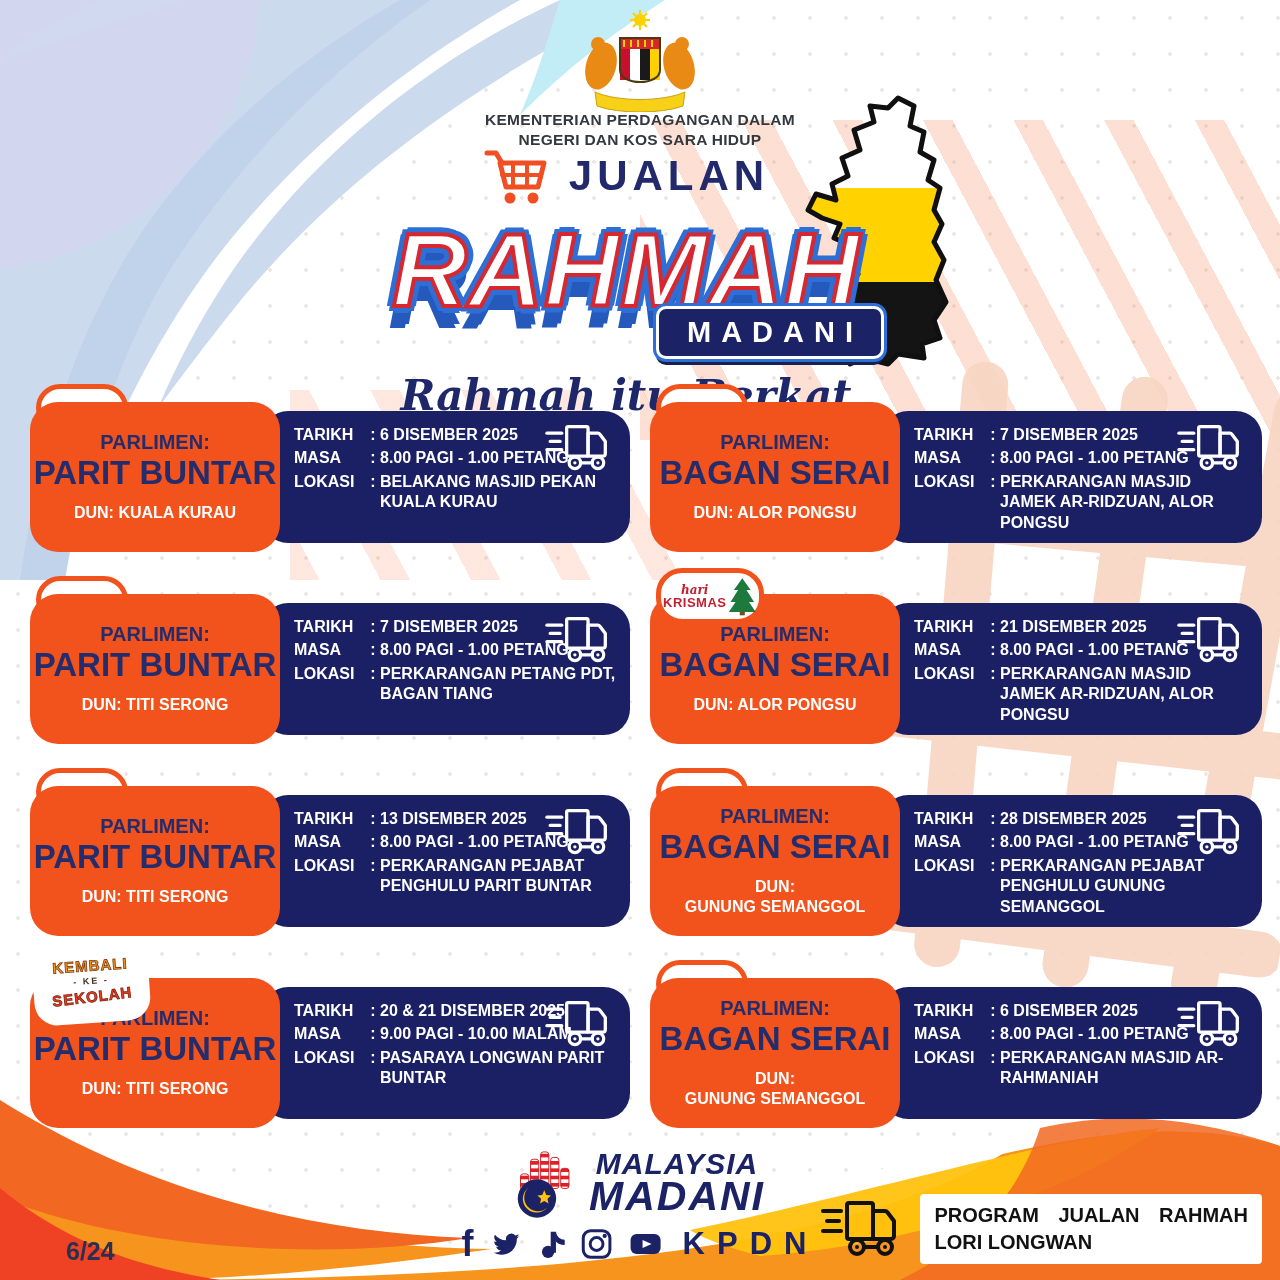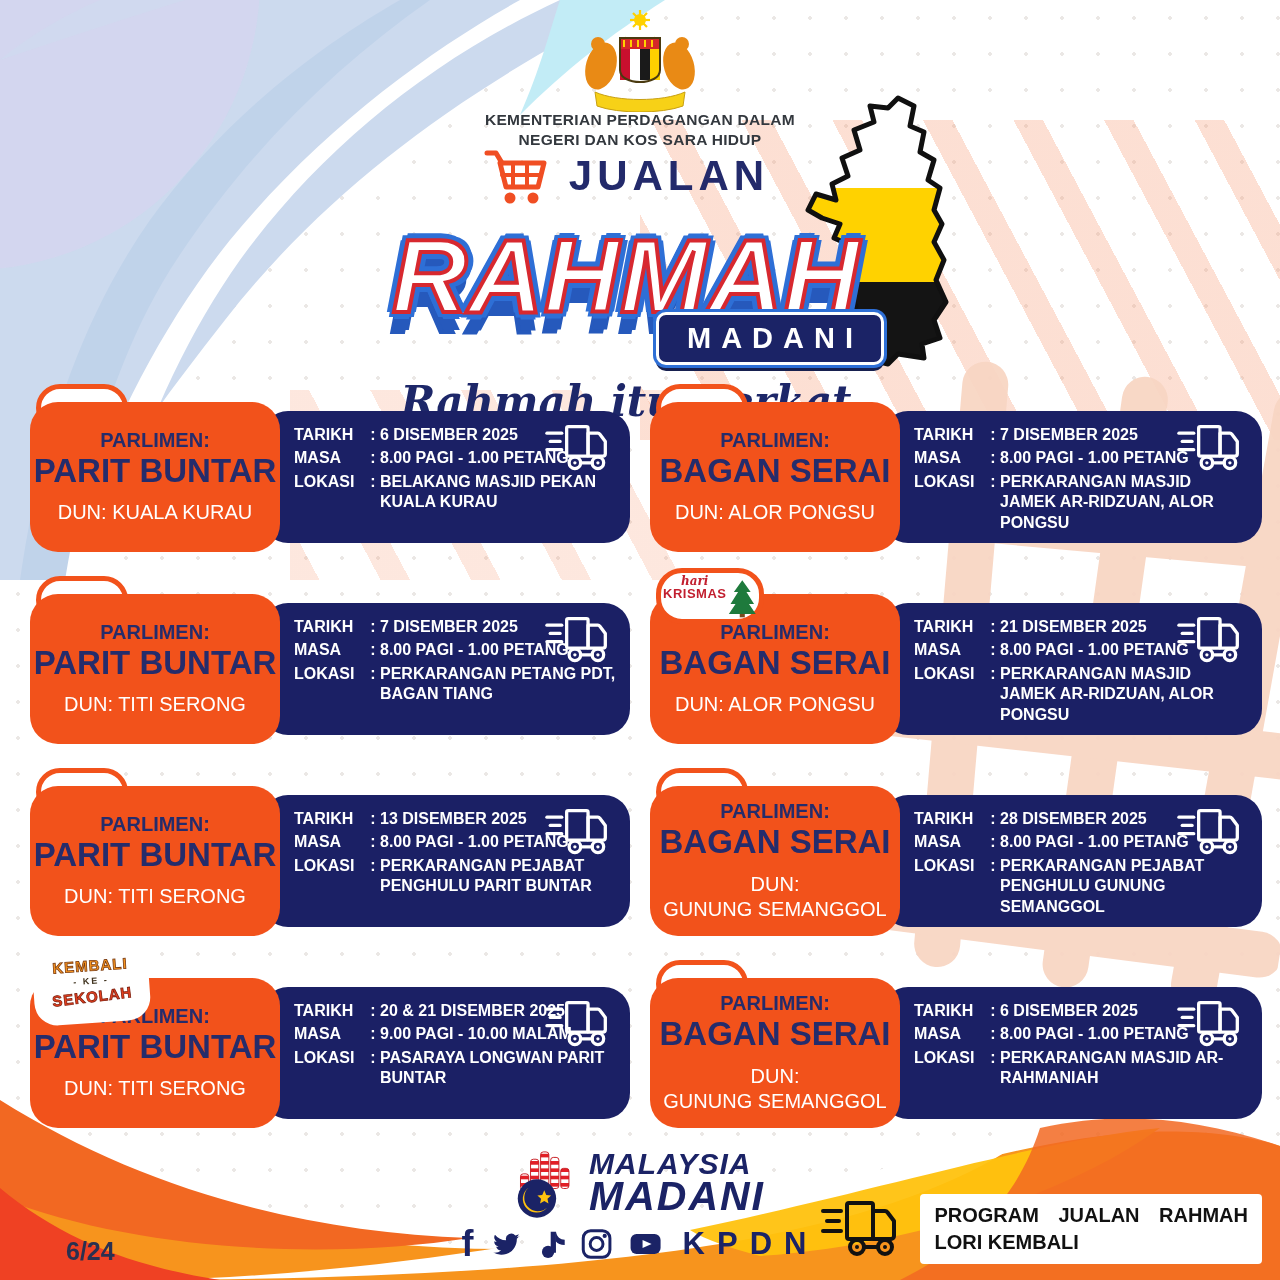--- a/index.html
+++ b/index.html
@@ -13,70 +13,70 @@
   .stripes{position:absolute;z-index:0;pointer-events:none;
           background:repeating-linear-gradient(62deg,rgba(247,150,110,.30) 0 26px,transparent 26px 80px);}
   #stripesA{left:640px;top:120px;width:640px;height:320px;}
   #stripesB{left:290px;top:390px;width:400px;height:190px;opacity:.75;}
   .watermark{position:absolute;right:-40px;top:320px;z-index:0;transform:rotate(9deg);opacity:.95;}
   
   .crest{position:absolute;left:50%;top:8px;transform:translateX(-50%);z-index:2;}
   .ministry{position:absolute;top:110px;width:100%;text-align:center;z-index:2;
           font-weight:700;font-size:15.5px;line-height:1.3;color:#33383e;letter-spacing:.3px;}
   .titleblock{position:absolute;left:368px;top:146px;width:516px;text-align:center;z-index:2;}
-  .jualan-row{display:flex;align-items:center;justify-content:center;gap:20px;margin-bottom:18px;}
+  .jualan-row{display:flex;align-items:center;justify-content:center;gap:20px;margin-bottom:12px;}
   .jualan{font-size:42px;font-weight:900;color:#232a6b;letter-spacing:5px;}
   .rahmah{font-size:104px;line-height:1;font-weight:900;font-style:italic;color:#ffffff;
           -webkit-text-stroke:4px #d7282f;letter-spacing:1px;
           text-shadow:-7px 0 0 #2e6fd6,7px 0 0 #2e6fd6,0 -7px 0 #2e6fd6,0 7px 0 #2e6fd6,
           -5px -5px 0 #2e6fd6,5px -5px 0 #2e6fd6,-5px 5px 0 #2e6fd6,5px 5px 0 #2e6fd6,
           0 18px 0 #2659bc,-4px 22px 0 #2659bc;}
   .madani-wrap{text-align:right;margin-top:-16px;position:relative;z-index:3;}
   .madani-badge{display:inline-block;background:#1b2366;color:#fff;font-weight:900;font-size:29px;
           letter-spacing:10px;padding:7px 18px 7px 28px;border-radius:10px;border:3px solid #fff;
           box-shadow:0 0 0 3px #2e6fd6,0 6px 0 #17204f;}
   .tagline{font-family:"DejaVu Serif",serif;font-style:italic;font-weight:700;font-size:42px;
           color:#1d2769;margin-top:12px;}
   .perak-map{position:absolute;left:802px;top:92px;z-index:1;}
   
   .cards{position:absolute;left:30px;top:402px;width:1232px;z-index:2;display:grid;
          grid-template-columns:600px 612px;column-gap:20px;grid-auto-rows:150px;row-gap:42px;}
   .card{position:relative;}
   .tab{position:absolute;left:6px;top:-18px;width:92px;height:48px;background:#fff;
        border:5px solid #f2521b;border-radius:26px;z-index:1;box-sizing:border-box;}
-  .tab-krismas{width:108px;height:56px;top:-26px;z-index:3;display:flex;
+  .tab-krismas{width:108px;height:56px;top:-26px;z-index:3;display:flex;align-items:center;
        justify-content:center;gap:2px;padding:2px;}
   .tab-sekolah{width:110px;height:78px;top:-36px;z-index:3;border:none;border-radius:20px;
        display:flex;flex-direction:column;align-items:center;justify-content:center;
        transform:rotate(-4deg);box-shadow:0 0 0 3px #fff;}
   .kr-text{text-align:center;line-height:1;}
   .kr1{font-family:"DejaVu Serif",serif;font-style:italic;font-weight:700;font-size:12px;color:#c21f2f;}
   .kr2{font-weight:900;font-size:13px;color:#c21f2f;letter-spacing:.5px;}
   .sk1{font-weight:900;font-size:15px;color:#f7941d;-webkit-text-stroke:.8px #7a3b12;letter-spacing:1px;}
   .sk2{font-weight:900;font-size:9px;color:#40331f;letter-spacing:2px;margin:2px 0;}
   .sk3{font-weight:900;font-size:15px;color:#e8401f;-webkit-text-stroke:.8px #7a1d0c;
        letter-spacing:1px;transform:rotate(-3deg);}
   .label-box{position:absolute;left:0;top:0;bottom:0;width:250px;background:#f2521b;
        border-radius:28px;z-index:2;display:flex;flex-direction:column;align-items:center;
        justify-content:center;padding:12px 10px;box-sizing:border-box;text-align:center;}
   .parlimen-label{font-size:20px;font-weight:800;color:#252c6b;}
   .parlimen-name{font-size:33px;font-weight:900;color:#252c6b;line-height:1.05;white-space:nowrap;margin-top:2px;}
-  .dun{font-size:20px;font-weight:400;color:#ffffff;margin-top:12px;line-height:1.25;}
+  .dun{font-size:16px;font-weight:700;color:#ffffff;margin-top:12px;line-height:1.25;}
   .dun.break .dun-label{display:block;}
   .info-box{position:absolute;left:232px;right:0;top:9px;bottom:9px;background:#1b2065;
        border-radius:26px;z-index:1;padding:14px 14px 8px 32px;box-sizing:border-box;color:#fff;}
   .row{display:grid;grid-template-columns:72px 14px 1fr;font-size:16px;font-weight:600;
        line-height:1.28;margin-bottom:3px;}
   .row .c{text-align:center;}
   .truck{position:absolute;top:10px;right:14px;}
   
   .footer-svg{position:absolute;left:0;bottom:0;z-index:1;}
   .brand{position:absolute;left:50%;top:1146px;transform:translateX(-50%);display:flex;
        align-items:center;gap:10px;z-index:3;}
-  .brand-text{color:#1b2366;font-weight:900;font-style:italic;line-height:.92;text-align:left;}
+  .brand-text{color:#1b2366;font-weight:900;font-style:italic;line-height:.92;text-align:center;}
   .brand-line1{font-size:30px;letter-spacing:1px;}
   .brand-line2{font-size:41px;letter-spacing:2px;}
   .social{position:absolute;left:50%;top:1226px;transform:translateX(-50%);display:flex;
        align-items:center;gap:15px;z-index:3;}
   .fb-glyph{font-weight:900;font-size:36px;color:#1b2366;line-height:30px;}
   .kpdn{font-size:31px;font-weight:600;letter-spacing:12px;color:#1b2366;margin-left:4px;}
   .mobile-label{position:absolute;right:18px;bottom:16px;display:flex;align-items:center;gap:12px;z-index:3;}
   .label-box-white{background:#fff;padding:8px 14px;border-radius:4px;color:#111;
        font-weight:700;font-size:20px;line-height:1.35;}
   .l1{word-spacing:14px;}
@@ -627,19 +627,19 @@
         <path d="M56,14 h12 a3,3 0 0 1 2.4,1.2 l6.6,8.8 v15 a3,3 0 0 1 -3,3 h-18 Z"></path>
         <path d="M47,50 H61"></path>
         <circle cx="40" cy="50" r="7"></circle>
           <circle cx="68" cy="50" r="7"></circle>
       </g>
       <circle cx="40" cy="50" r="2" fill="#111111"></circle>
         <circle cx="68" cy="50" r="2" fill="#111111"></circle>
     </svg>
     <div class="label-box-white">
       <div class="l1">PROGRAM JUALAN RAHMAH</div>
-      <div>LORI KEMBALI</div>
+      <div>LORI LONGWAN</div>
     </div>
   </div>
 
   <div class="page-num">6/24</div>
 
 </div>
 
 </body></html>

